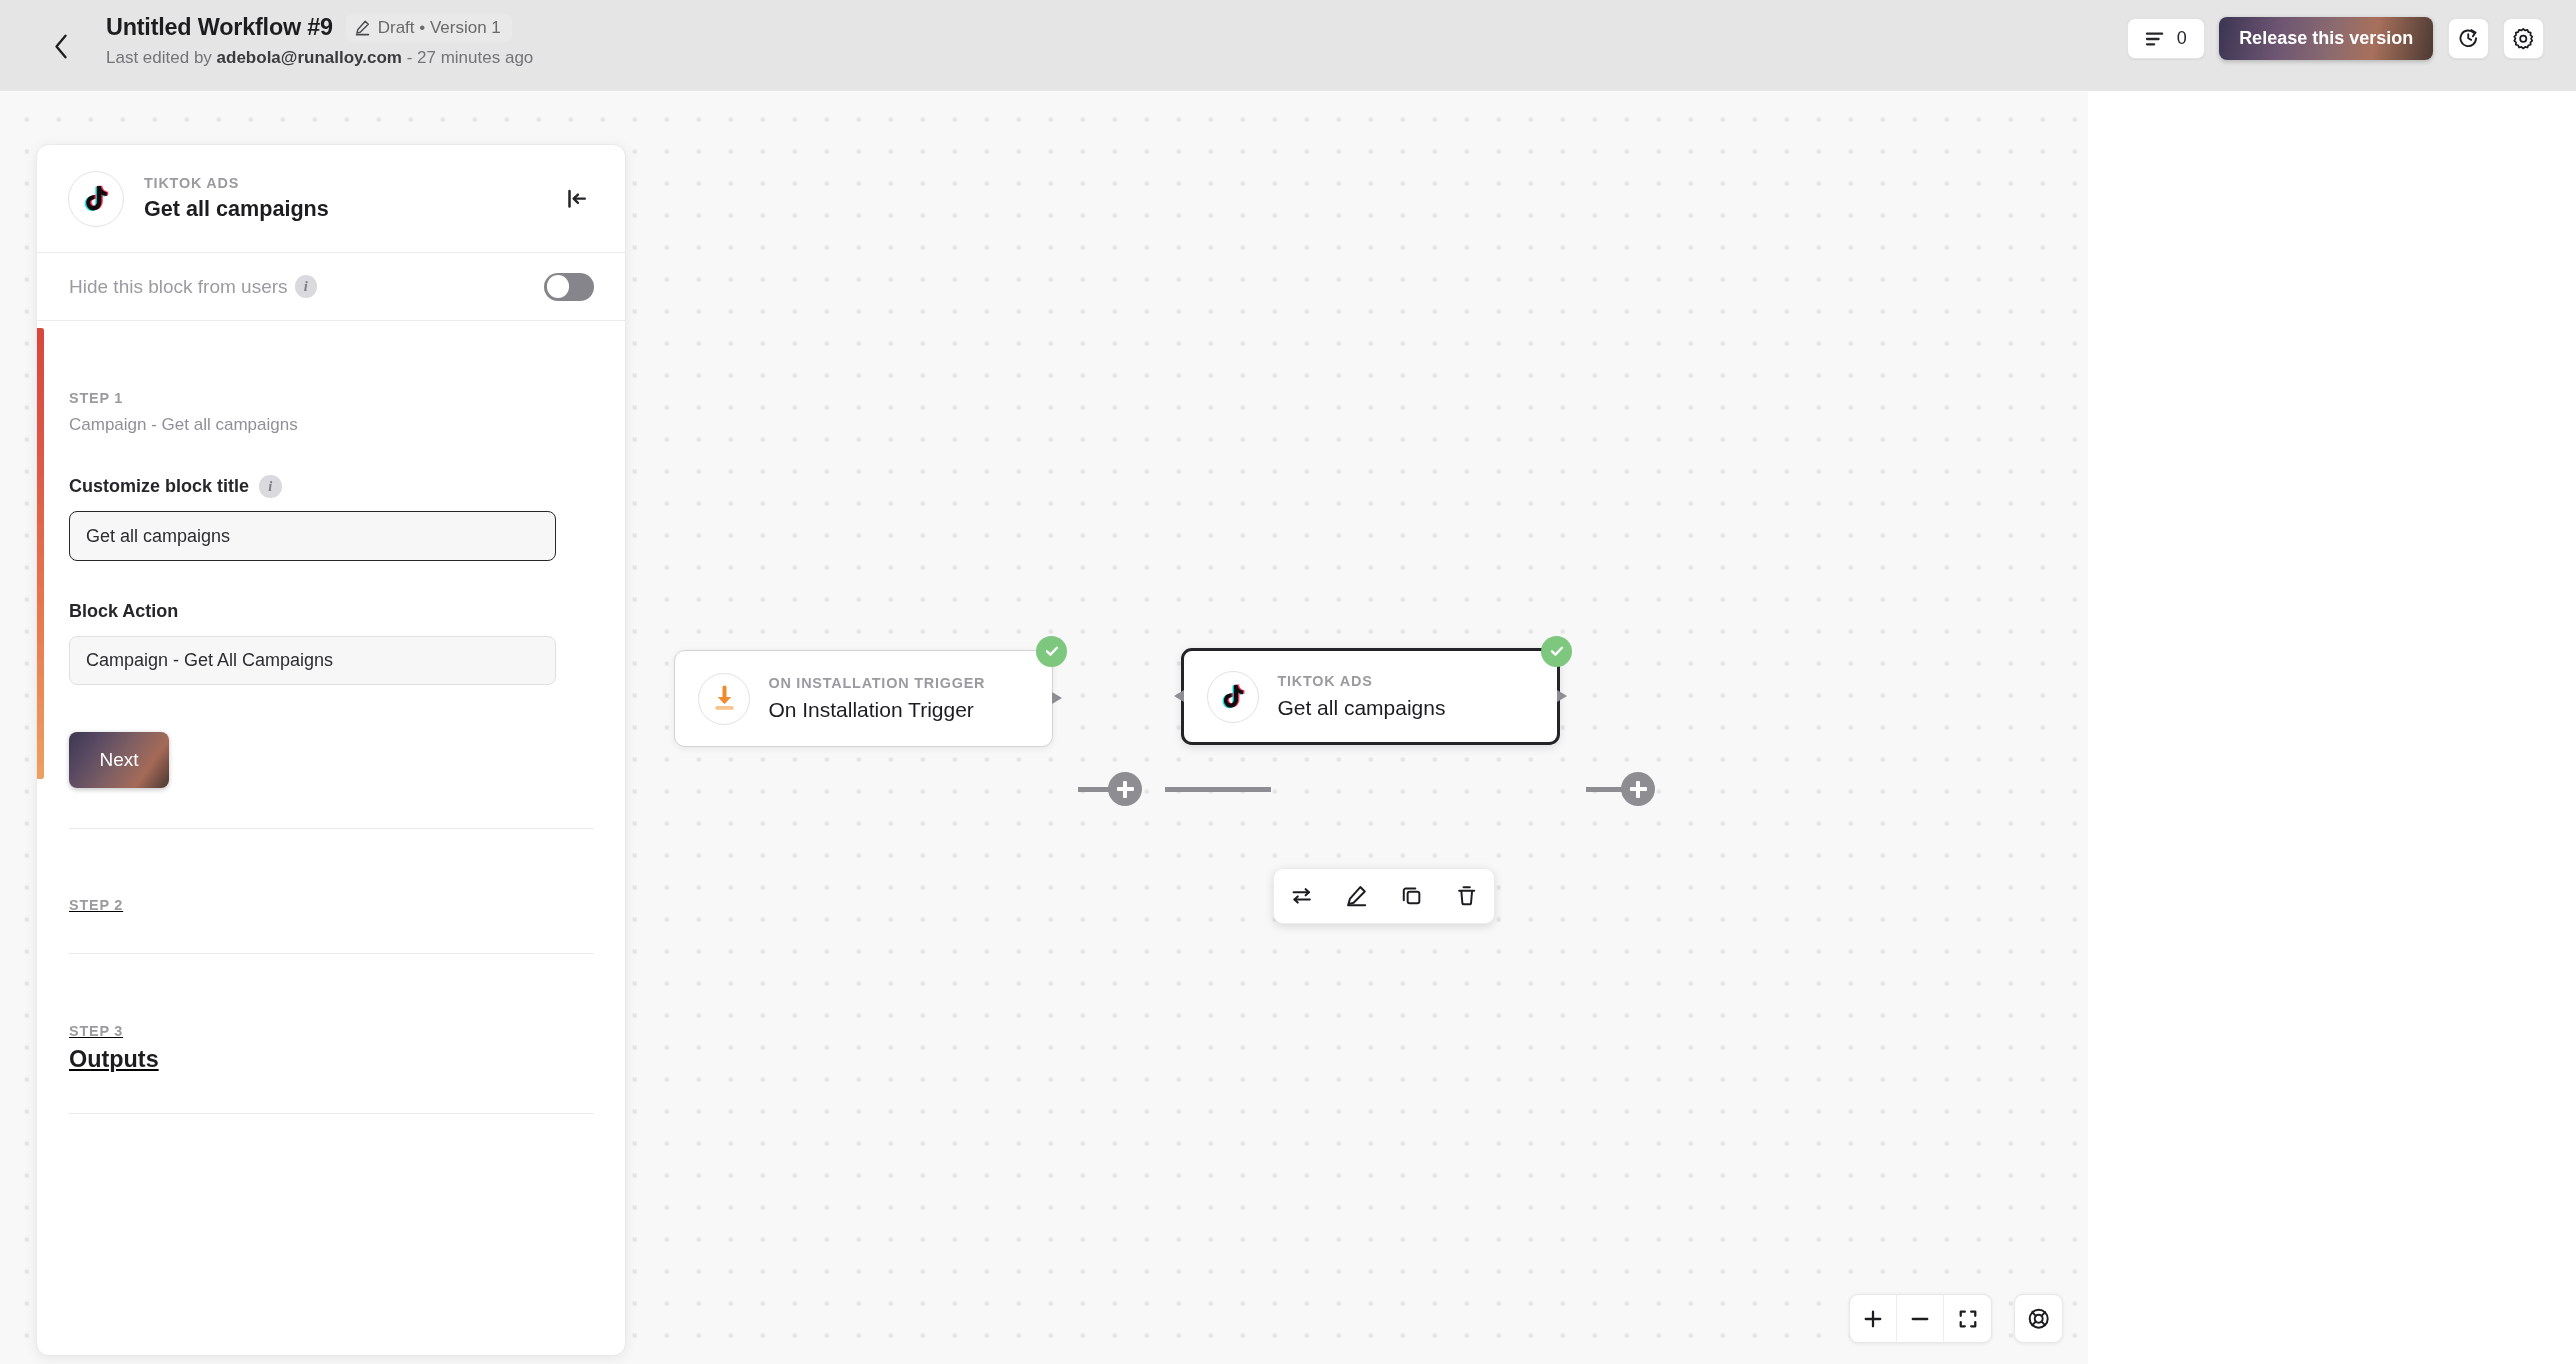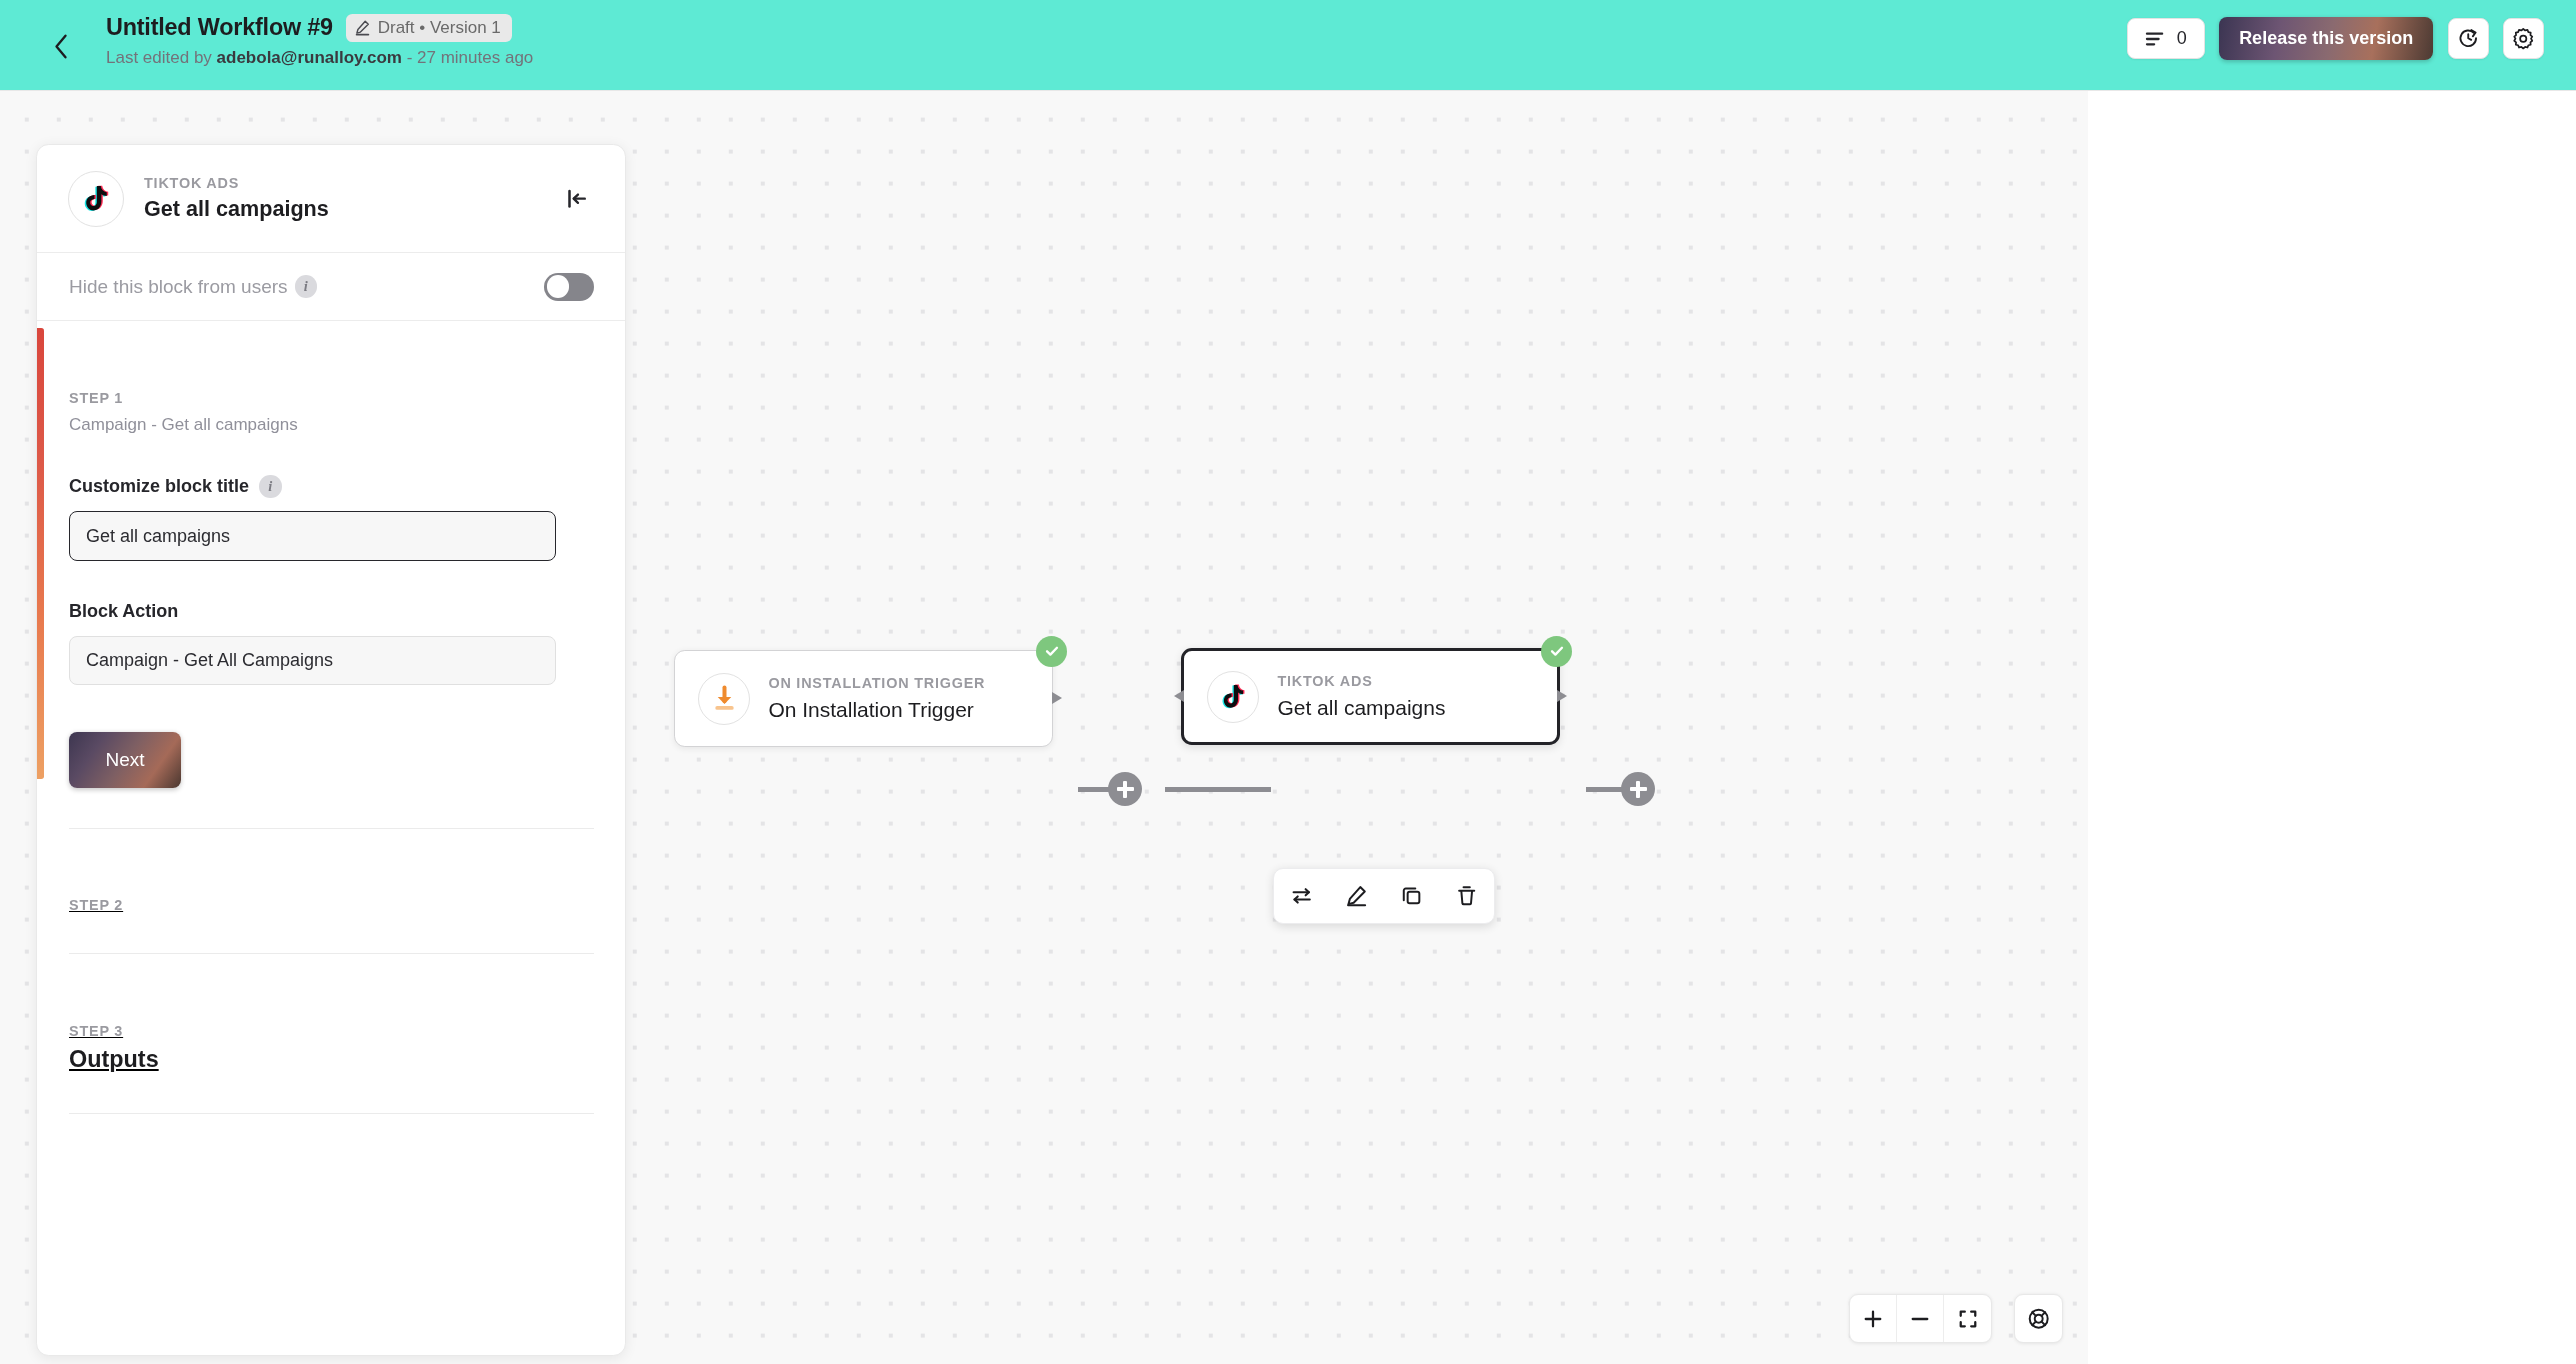--- a/index.html
+++ b/index.html
@@ -7,21 +7,21 @@
     width: 2576px; height: 1365px;
     font-family: "Liberation Sans", sans-serif;
     background: #ffffff;
     overflow: hidden;
   }
 
   
   .header {
     position: absolute; top: 0; left: 0;
     width: 2576px; height: 91px;
-    background: #5eead4;
+    background: #e5e5e5;
     border-bottom: 0.9px solid #e8e8e8;
     z-index: 40;
   }
   .back-btn {
     position: absolute; left: 45px; top: 31px;
     width: 31px; height: 31px;
     display: flex; align-items: center; justify-content: center;
     cursor: pointer;
   }
   .back-btn svg { display: block; }
@@ -204,21 +204,21 @@
     padding: 0 16px;
     display: flex; align-items: center;
     background: #f7f7f7;
     border: 0.9px solid #e0e0e0;
     border-radius: 8px;
     font-size: 18px; color: #2c2c31;
     cursor: pointer;
   }
   .next-btn {
     margin-top: 47px;
-    width: 112px; height: 56px;
+    width: 100px; height: 56px;
     display: flex; align-items: center; justify-content: center;
     border: none; border-radius: 8px;
     background: linear-gradient(125deg, #3d3650 0%, #5a4a63 25%, #7e5f63 50%, #a56a58 75%, #4a3730 100%);
     color: #fff; font-size: 19px;
     font-family: "Liberation Sans", sans-serif;
     box-shadow: 0 1.8px 5.4px rgba(0,0,0,0.22);
     cursor: pointer;
   }
   .divider {
     margin: 40px 31px 0 32px;

